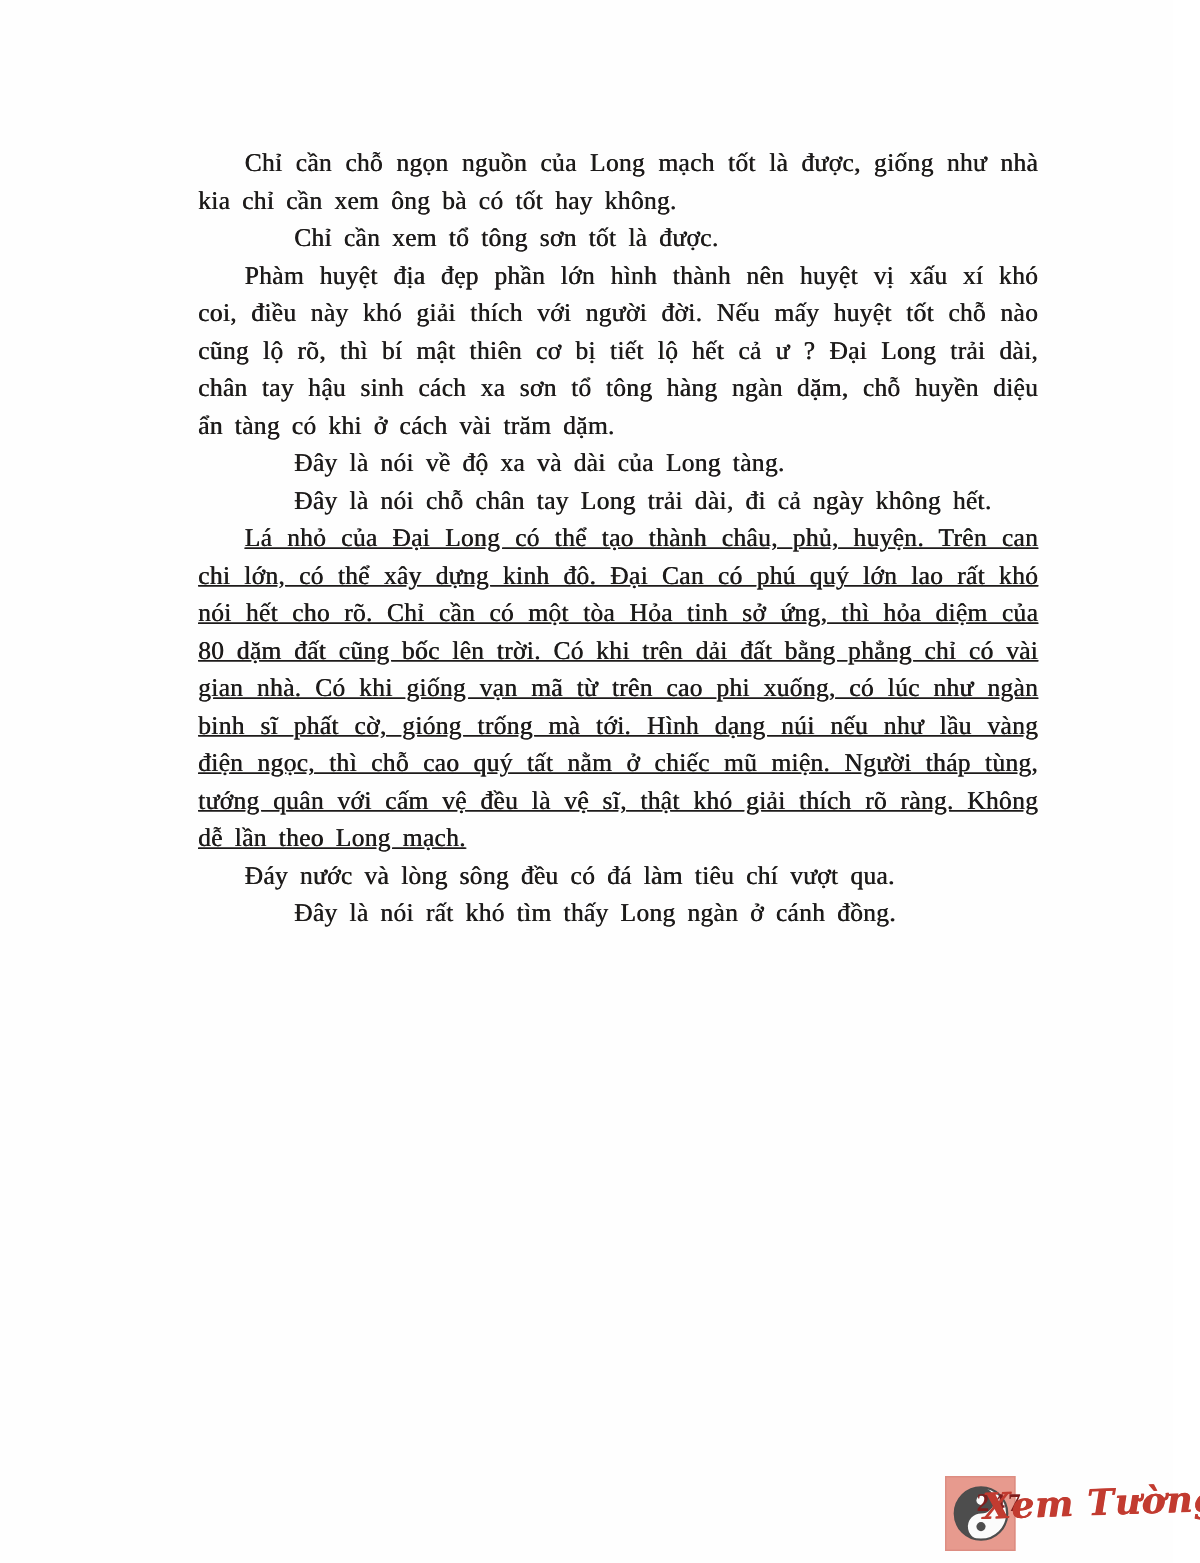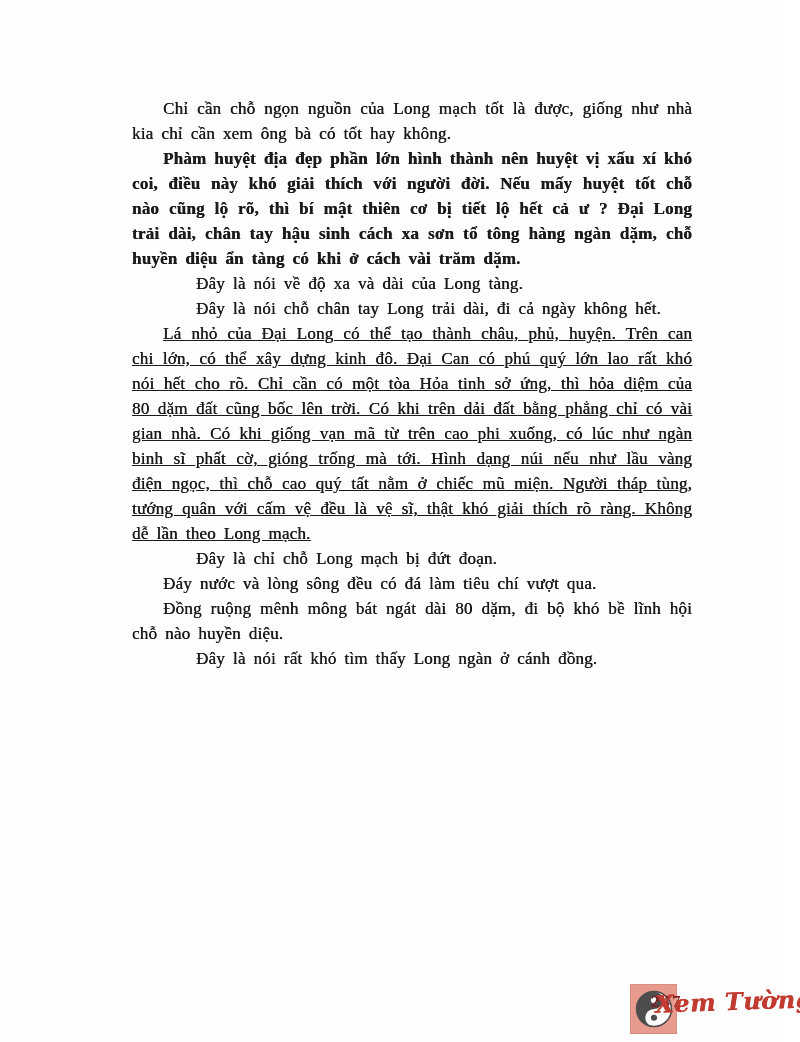--- a/index.html
+++ b/index.html
@@ -25,21 +25,21 @@
     word-spacing:3.5px;
     letter-spacing:0.2px;
     text-shadow:0.35px 0 0 currentColor; 
   }
   .text-block p{margin:0;}
   p.body-par{text-indent:31px;}
   p.note-par{margin-left:28px;text-indent:36px;}
 
   
   .g8{margin-top:8px;}
-  .g22{margin-top:22px;font-weight:bold;}
+  .g22{margin-top:22px;}
   .g9{margin-top:9px;}
   .g13{margin-top:13px;}
   .g6{margin-top:6px;}
   .g14{margin-top:14px;text-decoration:underline;}
   .g11{margin-top:11px;}
   .g12{margin-top:12px;}
 
   
   .watermark{
     position:absolute;
@@ -76,27 +76,26 @@
     text-shadow:0.4px 0 0 #c23b30;
   }
 </style>
 </head>
 <body>
 
 <div class="page">
 
   <div class="text-block">
     <p class="body-par">Chỉ cần chỗ ngọn nguồn của Long mạch tốt là được, giống như nhà kia chỉ cần xem ông bà có tốt hay không.</p>
+    <p class="note-par g8">Chỉ cần xem tổ tông sơn tốt là được.</p>
     <p class="body-par g22">Phàm huyệt địa đẹp phần lớn hình thành nên huyệt vị xấu xí khó coi, điều này khó giải thích với người đời. Nếu mấy huyệt tốt chỗ nào cũng lộ rõ, thì bí mật thiên cơ bị tiết lộ hết cả ư ? Đại Long trải dài, chân tay hậu sinh cách xa sơn tổ tông hàng ngàn dặm, chỗ huyền diệu ẩn tàng có khi ở cách vài trăm dặm.</p>
     <p class="note-par g9">Đây là nói về độ xa và dài của Long tàng.</p>
     <p class="note-par g6">Đây là nói chỗ chân tay Long trải dài, đi cả ngày không hết.</p>
     <p class="body-par g14">Lá nhỏ của Đại Long có thể tạo thành châu, phủ, huyện. Trên can chi lớn, có thể xây dựng kinh đô. Đại Can có phú quý lớn lao rất khó nói hết cho rõ. Chỉ cần có một tòa Hỏa tinh sở ứng, thì hỏa diệm của 80 dặm đất cũng bốc lên trời. Có khi trên dải đất bằng phẳng chỉ có vài gian nhà. Có khi giống vạn mã từ trên cao phi xuống, có lúc như ngàn binh sĩ phất cờ, gióng trống mà tới. Hình dạng núi nếu như lầu vàng điện ngọc, thì chỗ cao quý tất nằm ở chiếc mũ miện. Người tháp tùng, tướng quân với cấm vệ đều là vệ sĩ, thật khó giải thích rõ ràng. Không dễ lần theo Long mạch.</p>
-    <p class="note-par g8">Đây là chỉ chỗ Long mạch bị đứt đoạn.</p>
     <p class="body-par g11">Đáy nước và lòng sông đều có đá làm tiêu chí vượt qua.</p>
-    <p class="body-par g12">Đồng ruộng mênh mông bát ngát dài 80 dặm, đi bộ khó bề lĩnh hội chỗ nào huyền diệu.</p>
     <p class="note-par g8">Đây là nói rất khó tìm thấy Long ngàn ở cánh đồng.</p>
   </div>
 
   <div class="watermark">
     <div class="yy-square">
       <svg width="38" height="38" viewBox="0 0 100 100" aria-hidden="true">
         <g transform="rotate(180 50 50)">
           <circle cx="50" cy="50" r="46" fill="#fbfbfb" stroke="#4d4d4d" stroke-width="4"></circle>
           <path d="M50,4 A46,46 0 0,1 50,96 A23,23 0 0,1 50,50 A23,23 0 0,0 50,4 Z" fill="#4d4d4d"></path>
           <circle cx="50" cy="73" r="8" fill="#fbfbfb"></circle>

